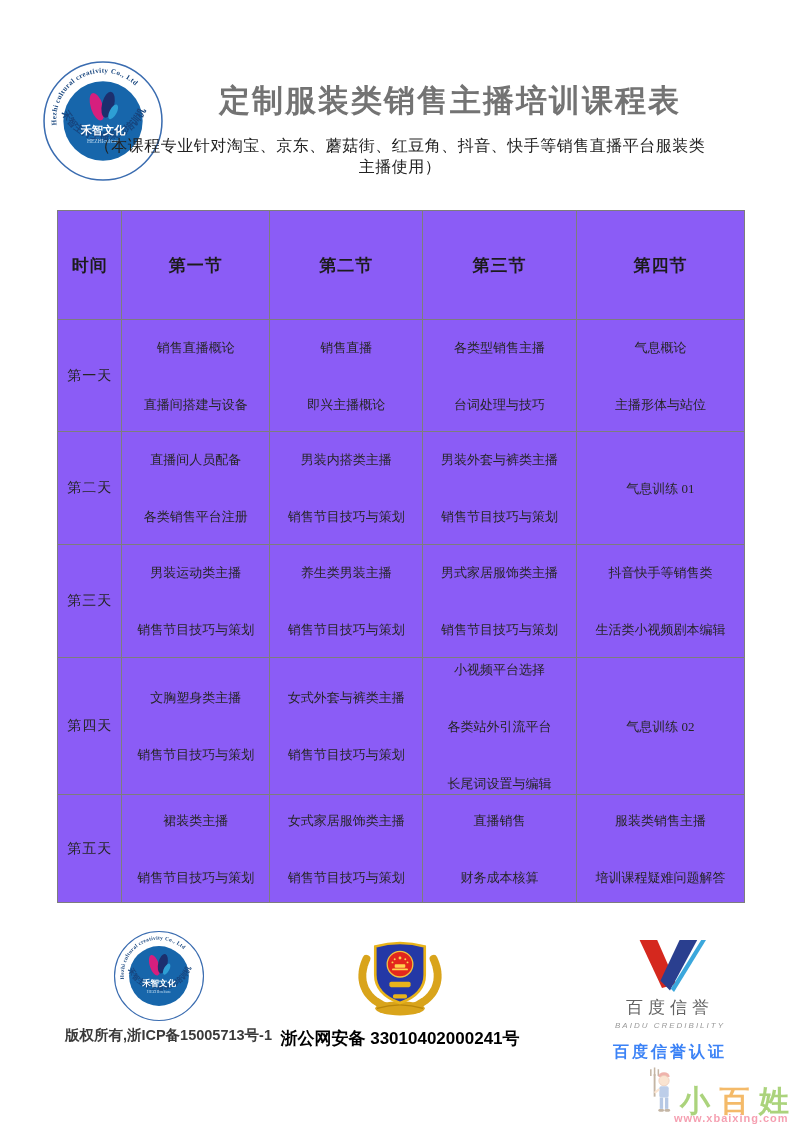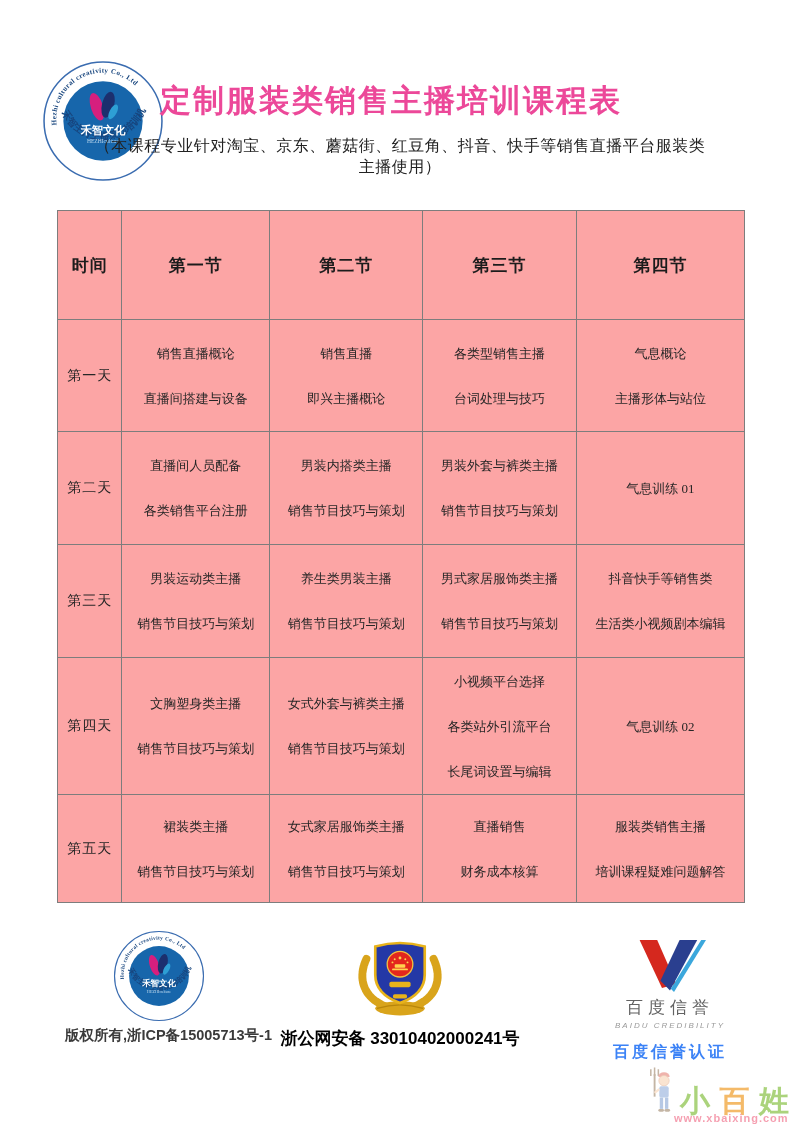--- a/index.html
+++ b/index.html
@@ -4,35 +4,35 @@
 <style>
   html,body{margin:0;padding:0;}
   body{
     width:800px;height:1142px;background:#ffffff;position:relative;
     font-family:"Liberation Serif","DejaVu Serif",serif;color:#2b2b2b;overflow:hidden;
   }
   .abs{position:absolute;}
 
   
   .header-logo{left:40px;top:60px;width:126px;height:122px;}
-  .page-title{left:160px;top:80px;width:580px;text-align:left;
-    font-size:31px;font-weight:bold;color:#ec4899;letter-spacing:2px;}
+  .page-title{left:160px;top:80px;width:580px;text-align:center;
+    font-size:31px;font-weight:bold;color:#737373;letter-spacing:2px;}
   .page-subtitle{left:90px;top:136px;width:620px;text-align:center;
     font-size:16px;color:#222;letter-spacing:.5px;}
 
   
   .table-wrap{left:57px;top:210px;width:688px;}
-  table{border-collapse:collapse;table-layout:fixed;width:688px;background:#fca5a5;}
+  table{border-collapse:collapse;table-layout:fixed;width:688px;background:#8b5cf6;}
   th,td{border:1px solid #7d7d7d;text-align:center;vertical-align:middle;
     font-weight:normal;color:#262626;padding:0;}
   tr.header-row{height:109px;}
   tr.header-row th{font-size:17px;font-weight:600;letter-spacing:1px;color:#1c1c1c;}
   th.day{font-size:14px;letter-spacing:1px;}
   .cell{display:flex;flex-direction:column;justify-content:center;align-items:center;
-    gap:28px;font-size:13px;line-height:17px;}
+    gap:40px;font-size:13px;line-height:17px;}
   tr.row-0{height:112px;} tr.row-1{height:113px;} tr.row-2{height:113px;}
   tr.row-3{height:137px;} tr.row-4{height:108px;}
 
   
   .footer-logo{left:113px;top:930px;width:92px;height:92px;}
   .footer-copyright{left:48px;top:1026px;width:224px;text-align:right;
     font-family:"Liberation Sans","DejaVu Sans",sans-serif;
     font-size:14.5px;font-weight:600;color:#3a3a3a;}
   .police-badge{left:347px;top:928px;width:106px;height:90px;}
   .police-number{left:275px;top:1027px;width:250px;text-align:center;

